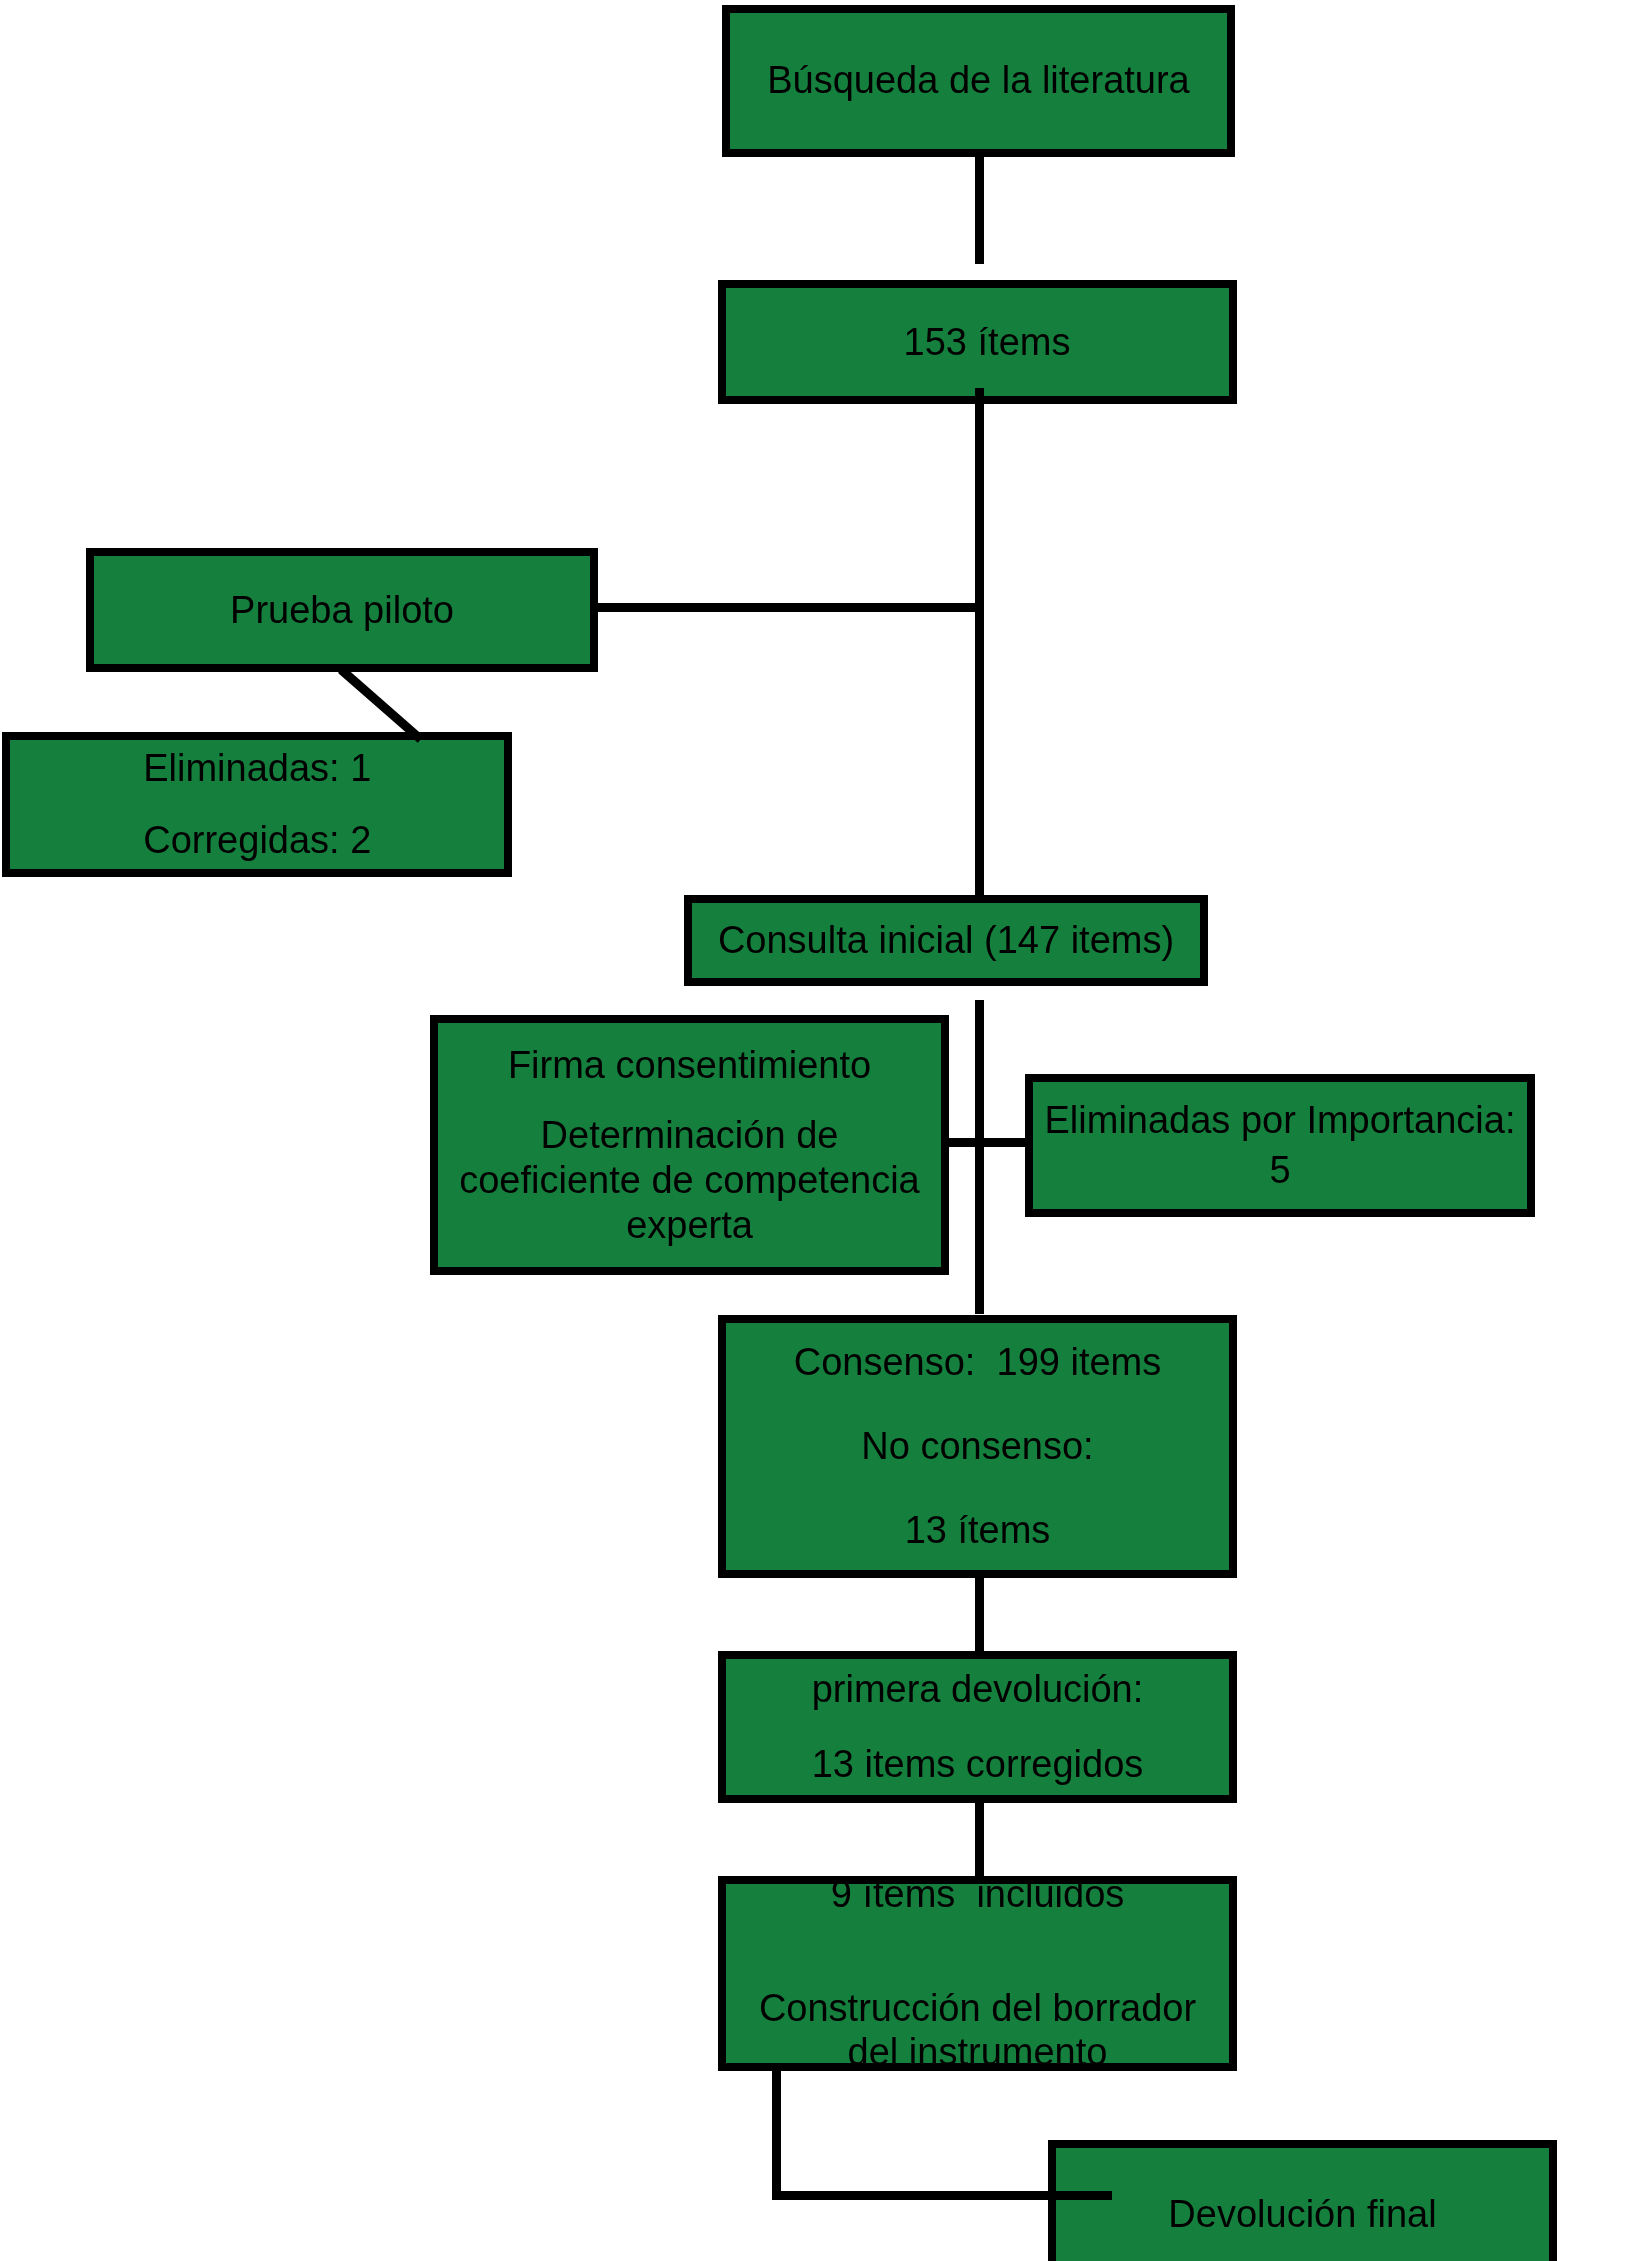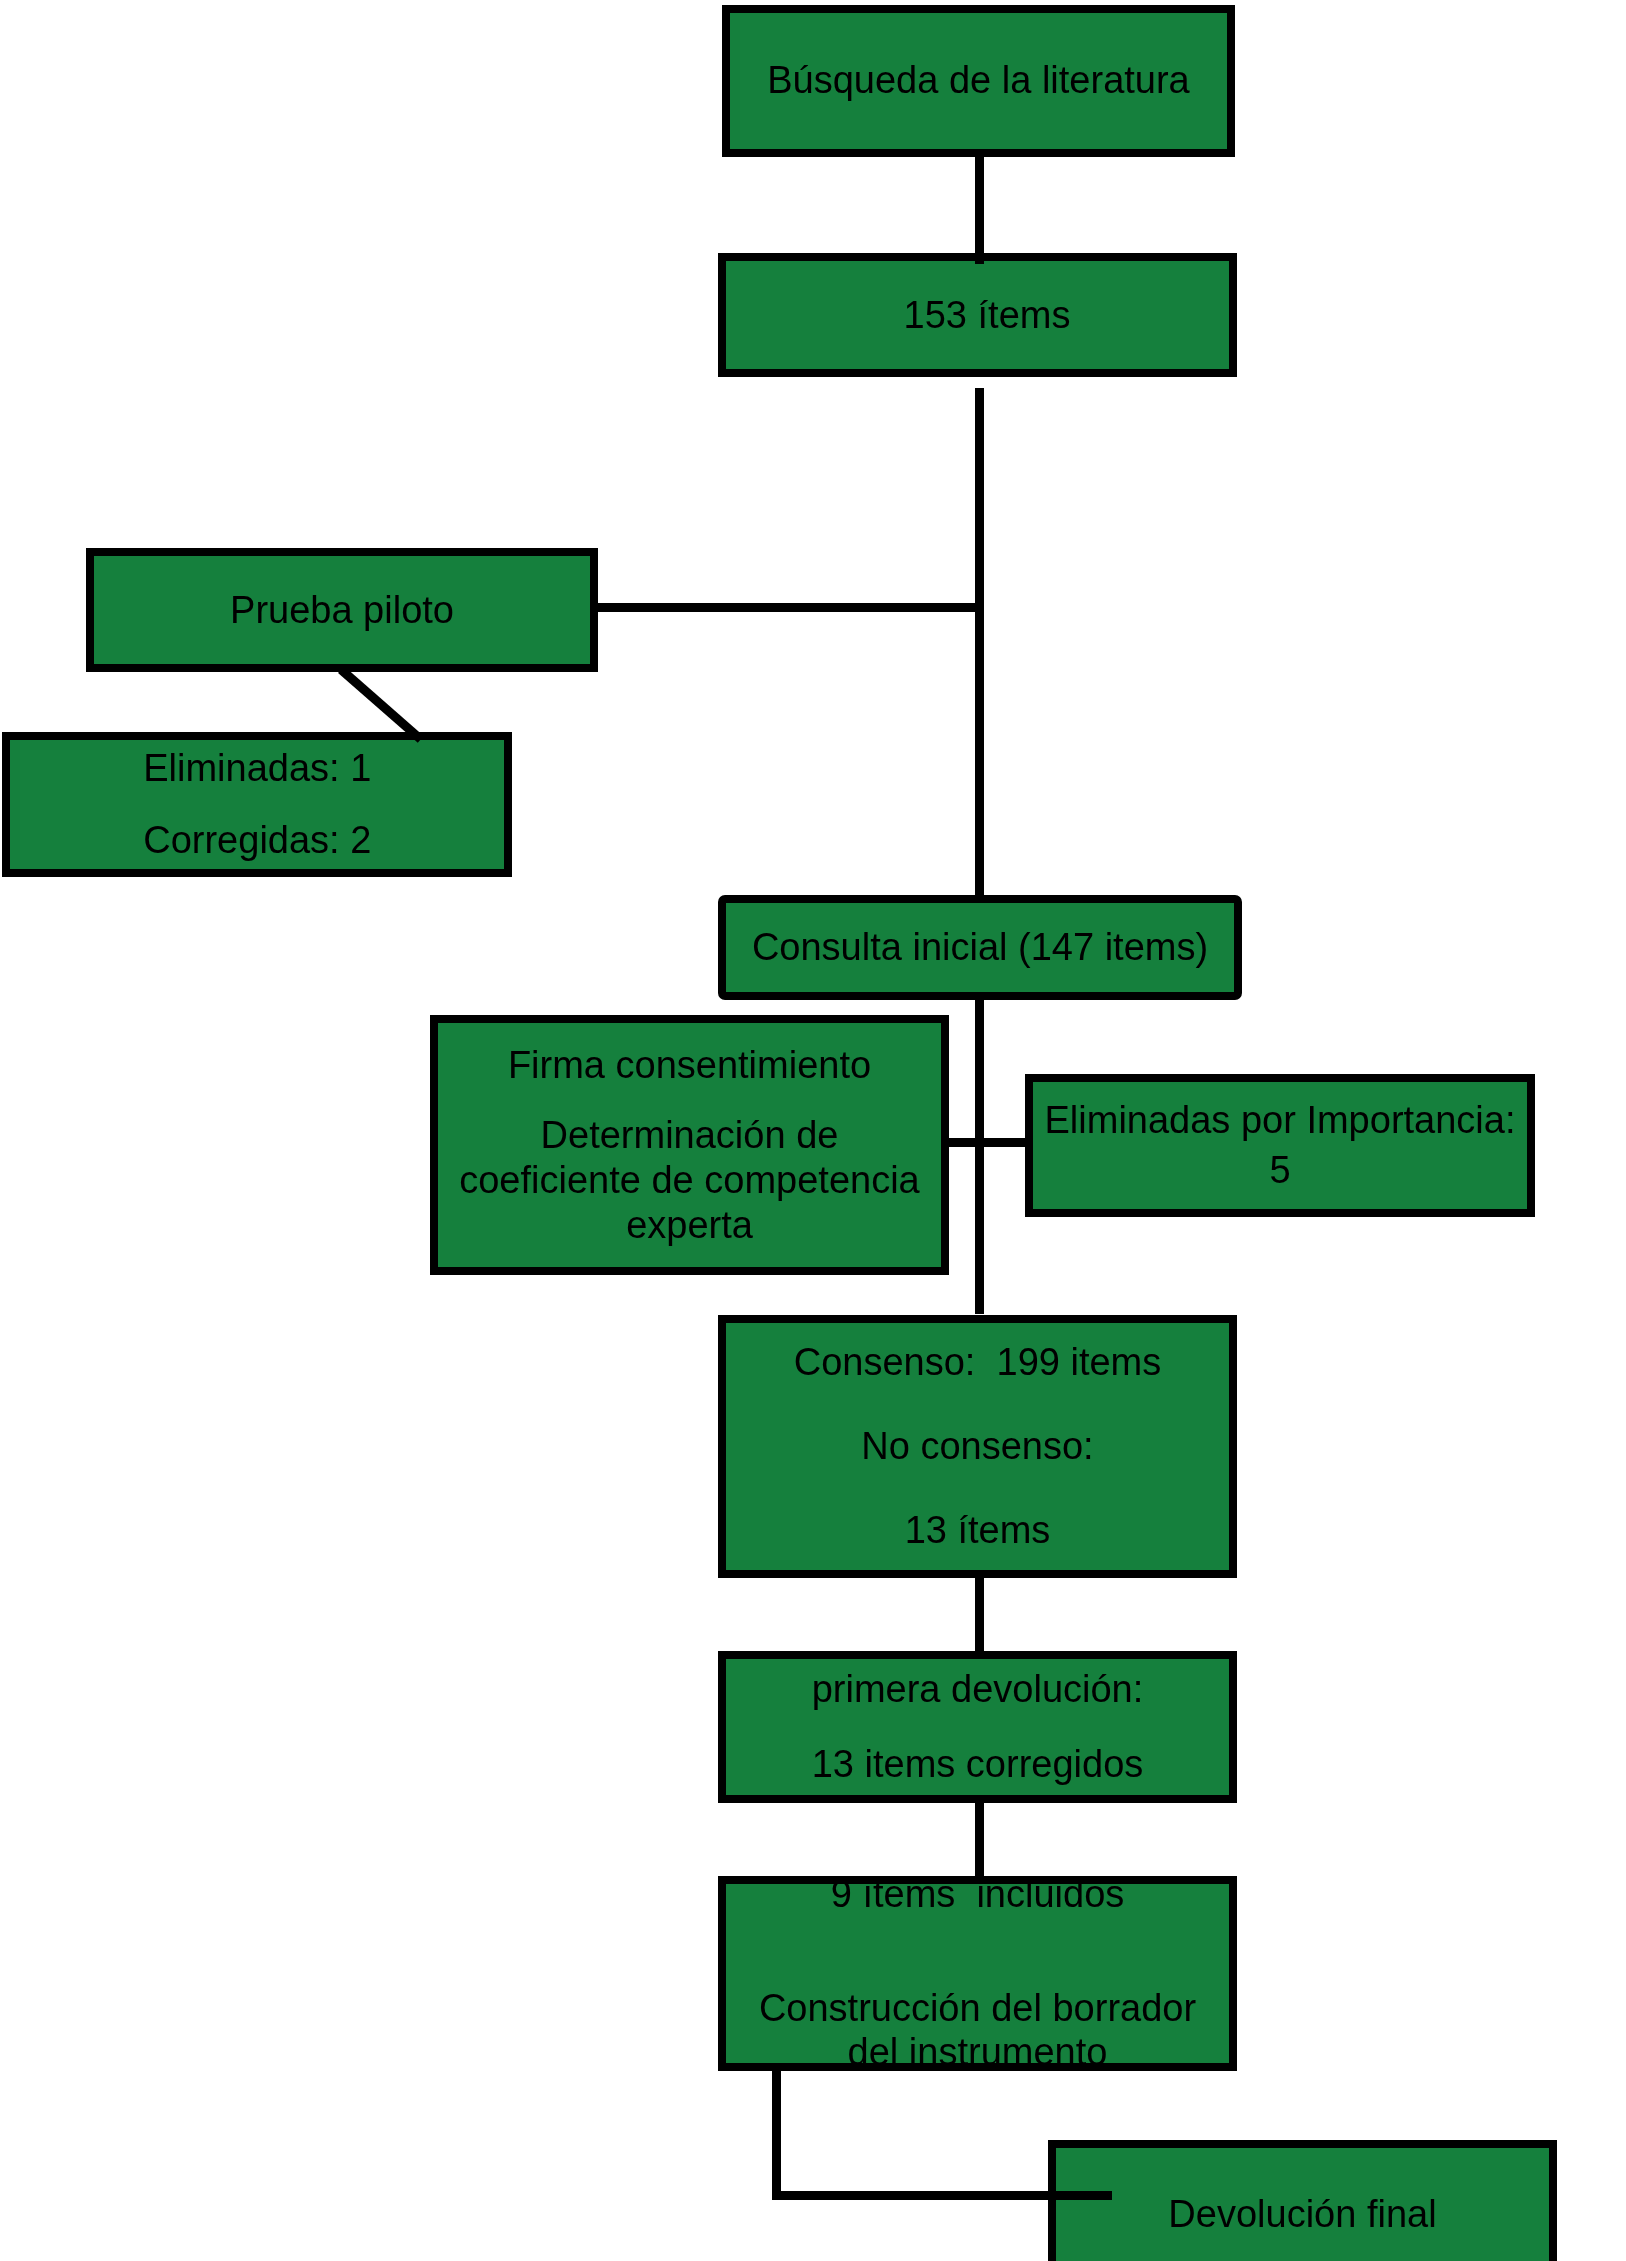--- a/index.html
+++ b/index.html
@@ -31,24 +31,24 @@
   .node span {
     white-space: pre-wrap;
     display: block;
   }
   .conn {
     position: absolute;
     background: #000000;
   }
   
   .n-busqueda   { left: 722px;  top: 4.5px;    width: 513px; height: 152px; }
-  .n-items153   { left: 718px;  top: 253px;  width: 519px; height: 124px; padding-left: 28px; }
+  .n-items153   { left: 718px;  top: 280px;  width: 519px; height: 124px; padding-left: 28px; }
   .n-prueba     { left: 86px;  top: 548px;  width: 512px; height: 124px; }
   .n-resultado  { left: 2.3px;    top: 732px;  width: 510px; height: 145px; gap: 27px; }
-  .n-consulta   { left: 718px;  top: 895px; width: 524px; height: 105px; border-radius: 7px; }
+  .n-consulta   { left: 684px;  top: 895px; width: 524px; height: 91px; }
   .n-firma      { left: 430px;  top: 1015px; width: 519px; height: 260px; gap: 25.5px; }
   .n-importancia{ left: 1025px; top: 1074px; width: 510px; height: 143px; gap: 4.5px; }
   .n-consenso   { left: 718px;  top: 1315px; width: 519px; height: 263px; gap: 39px; }
   .n-devol1     { left: 718px;  top: 1651px; width: 519px; height: 152px; gap: 30px; }
   .n-nueve      { left: 718px;  top: 1876px; width: 519px; height: 195px; gap: 21px; }
   .n-final      { left: 1048px; top: 2140px; width: 509px; height: 149px; justify-content: center; }
   .wrap-640 { max-width: 480px; }
   .wrap-660 { max-width: 495px; margin-top: 48px; }
   
   .c-v1 { left: 975px; top: 156px;  width: 9px;  height: 108px; }

